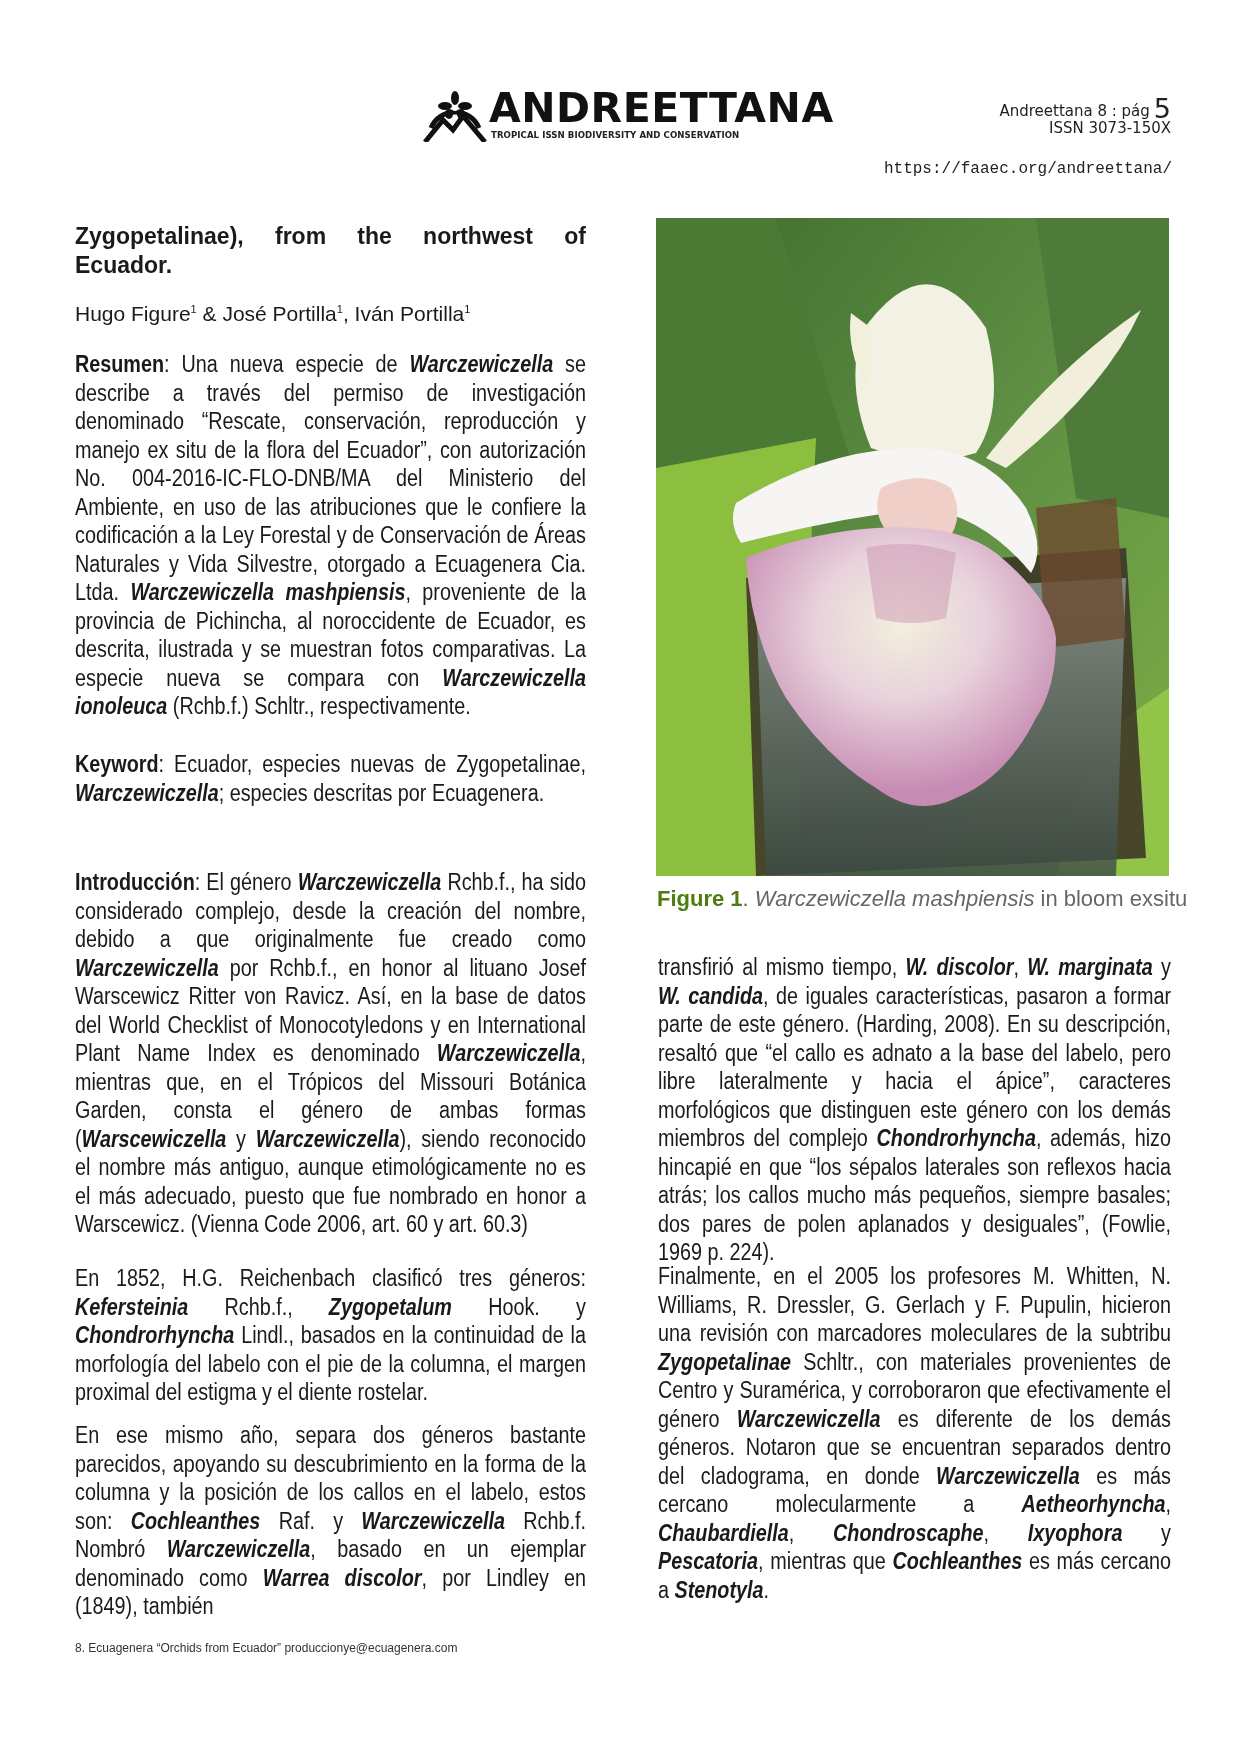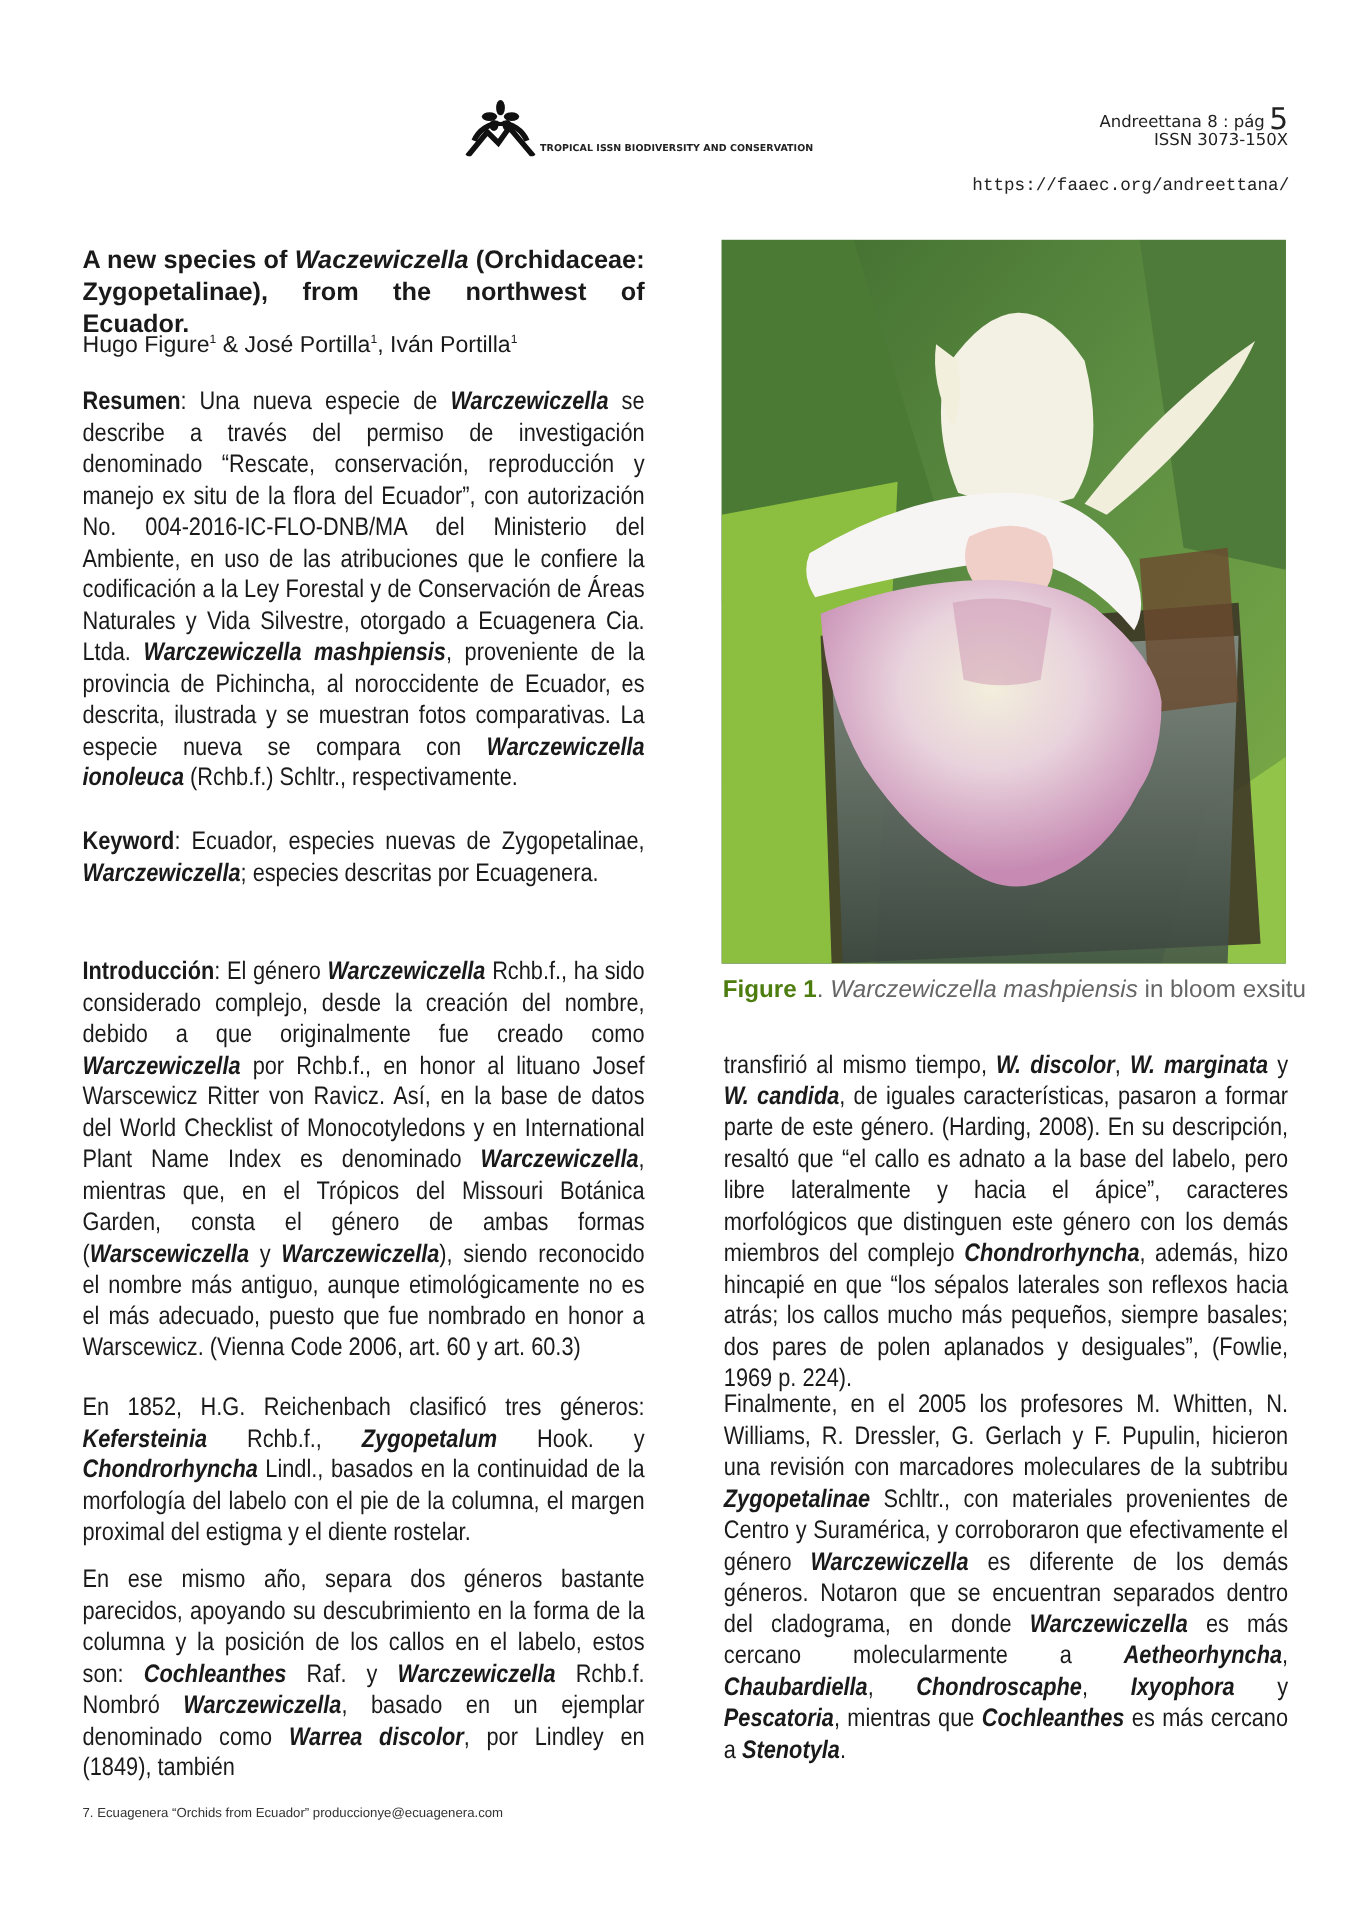--- a/index.html
+++ b/index.html
@@ -62,33 +62,33 @@
   <svg width="64" height="58" viewBox="0 0 64 58">
     <path d="M8 44 A26 26 0 0 1 56 44" fill="none" stroke="#111" stroke-width="5"></path>
     <path d="M2 58 L20 36 L30 46 L40 32 L62 58" fill="none" stroke="#111" stroke-width="5"></path>
     <ellipse cx="32" cy="14" rx="4" ry="7" fill="#111"></ellipse>
     <ellipse cx="22" cy="22" rx="7" ry="4" fill="#111"></ellipse>
     <ellipse cx="42" cy="22" rx="7" ry="4" fill="#111"></ellipse>
     <ellipse cx="26" cy="30" rx="4" ry="5" fill="#111"></ellipse>
     <ellipse cx="38" cy="30" rx="4" ry="5" fill="#111"></ellipse>
     <circle cx="32" cy="24" r="3" fill="#fff"></circle>
   </svg>
+  <div class="logo-word">ANDREETTANA</div>
   <div class="logo-tag">TROPICAL ISSN BIODIVERSITY AND CONSERVATION</div>
 </div>
 
 <div class="journal-info">
   <div class="journal-line">
     <span>Andreettana 8 : pág</span><span class="page-num">5</span>
   </div>
   <div class="issn">ISSN 3073-150X</div>
 </div>
 <div class="url">https://faaec.org/andreettana/</div>
 
 <div class="title">
-  <span class="line1"><span>A new species of </span><i style="font-weight:bold">Waczewiczella</i><span> (Orchidaceae:</span></span>
   <span>Zygopetalinae), from the northwest of Ecuador.</span>
 </div>
 
 <div class="authors" id="authors"><span>Hugo Figure</span><sup>1</sup><span> &amp; </span><span>José Portilla</span><sup>1</sup><span>, </span><span>Iván Portilla</span><sup>1</sup><span></span></div>
 
 <div class="col col-left resumen">
   <p id="resumen-p" style="width: 594.186px; transform: scaleX(0.86);"><span class="lead">Resumen</span><span>: Una nueva especie de </span><i>Warczewiczella</i><span> se describe a través del permiso de investigación denominado “Rescate, conservación, reproducción y manejo ex situ de la flora del Ecuador”, con autorización No. 004-2016-IC-FLO-DNB/MA del Ministerio del Ambiente, en uso de las atribuciones que le confiere la codificación a la Ley Forestal y de Conservación de Áreas Naturales y Vida Silvestre, otorgado a Ecuagenera Cia. Ltda. </span><i>Warczewiczella mashpiensis</i><span>, proveniente de la provincia de Pichincha, al noroccidente de Ecuador, es descrita, ilustrada y se muestran fotos comparativas. La especie nueva se compara con </span><i>Warczewiczella ionoleuca</i><span> (Rchb.f.) Schltr., respectivamente.</span></p>
 </div>
 
 <div class="col col-left keyword">
@@ -152,13 +152,13 @@
   <span class="fig-label">Figure 1</span><span>. </span><i>Warczewiczella mashpiensis</i><span> in bloom exsitu</span>
 </div>
 
 <div class="col col-right r1">
   <p id="intro-p3" style="width: 596.512px; transform: scaleX(0.86);"><span>transfirió al mismo tiempo, </span><i>W. discolor</i><span>, </span><i>W. marginata</i><span> y </span><i>W. candida</i><span>, de iguales características, pasaron a formar parte de este género. (Harding, 2008). En su descripción, resaltó que “el callo es adnato a la base del labelo, pero libre lateralmente y hacia el ápice”, caracteres morfológicos que distinguen este género con los demás miembros del complejo </span><i>Chondrorhyncha</i><span>, además, hizo hincapié en que “los sépalos laterales son reflexos hacia atrás; los callos mucho más pequeños, siempre basales; dos pares de polen aplanados y desiguales”, (Fowlie, 1969 p. 224).</span></p>
 </div>
 <div class="col col-right r2">
   <p id="intro-p4" style="width: 596.512px; transform: scaleX(0.86);"><span>Finalmente, en el 2005 los profesores M. Whitten, N. Williams, R. Dressler, G. Gerlach y F. Pupulin, hicieron una revisión con marcadores moleculares de la subtribu </span><i>Zygopetalinae</i><span> Schltr., con materiales provenientes de Centro y Suramérica, y corroboraron que efectivamente el género </span><i>Warczewiczella</i><span> es diferente de los demás géneros. Notaron que se encuentran separados dentro del cladograma, en donde </span><i>Warczewiczella</i><span> es más cercano molecularmente a </span><i>Aetheorhyncha</i><span>, </span><i>Chaubardiella</i><span>, </span><i>Chondroscaphe</i><span>, </span><i>Ixyophora</i><span> y </span><i>Pescatoria</i><span>, mientras que </span><i>Cochleanthes</i><span> es más cercano a </span><i>Stenotyla</i><span>.</span></p>
 </div>
 
-<div class="footnote">7. Ecuagenera “Orchids from Ecuador” produccionye@ecuagenera.com</div>
+<div class="footnote">8. Ecuagenera “Orchids from Ecuador” produccionye@ecuagenera.com</div>
 
 </body></html>

